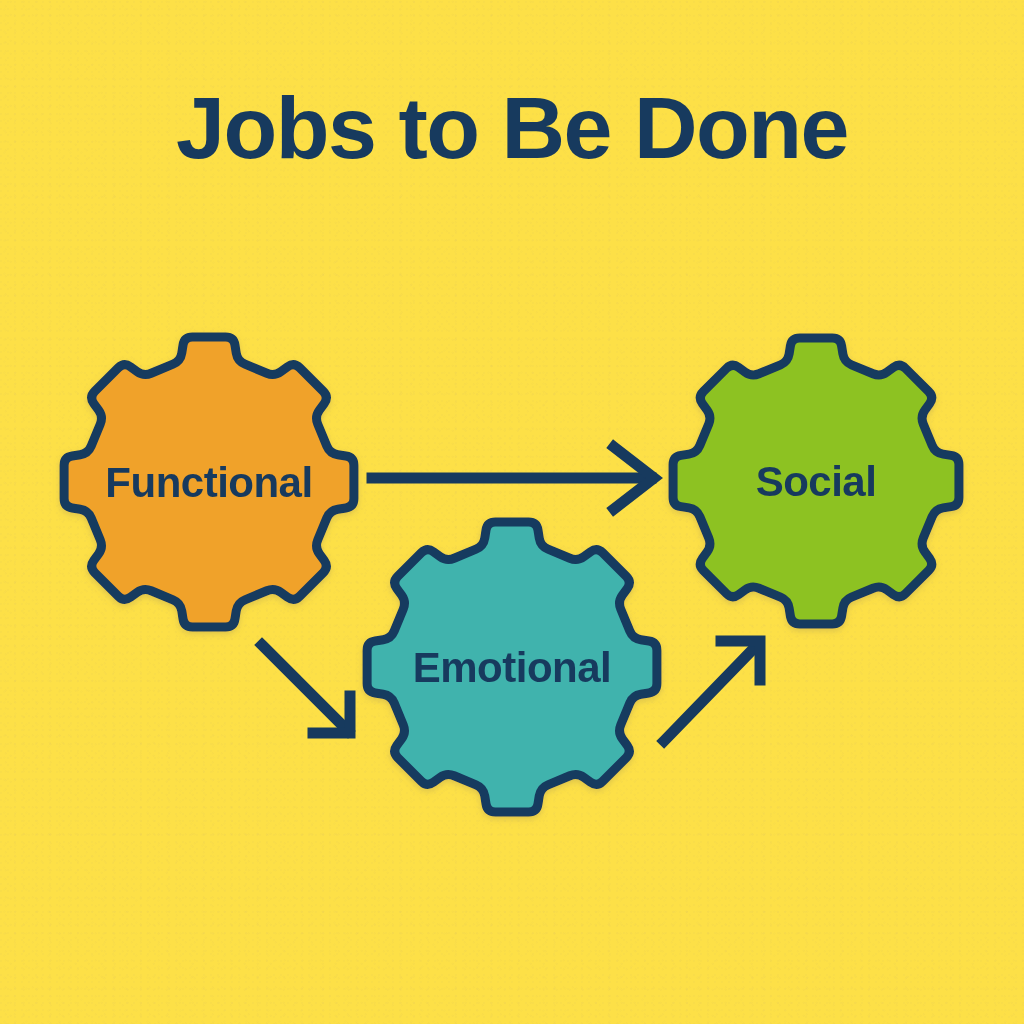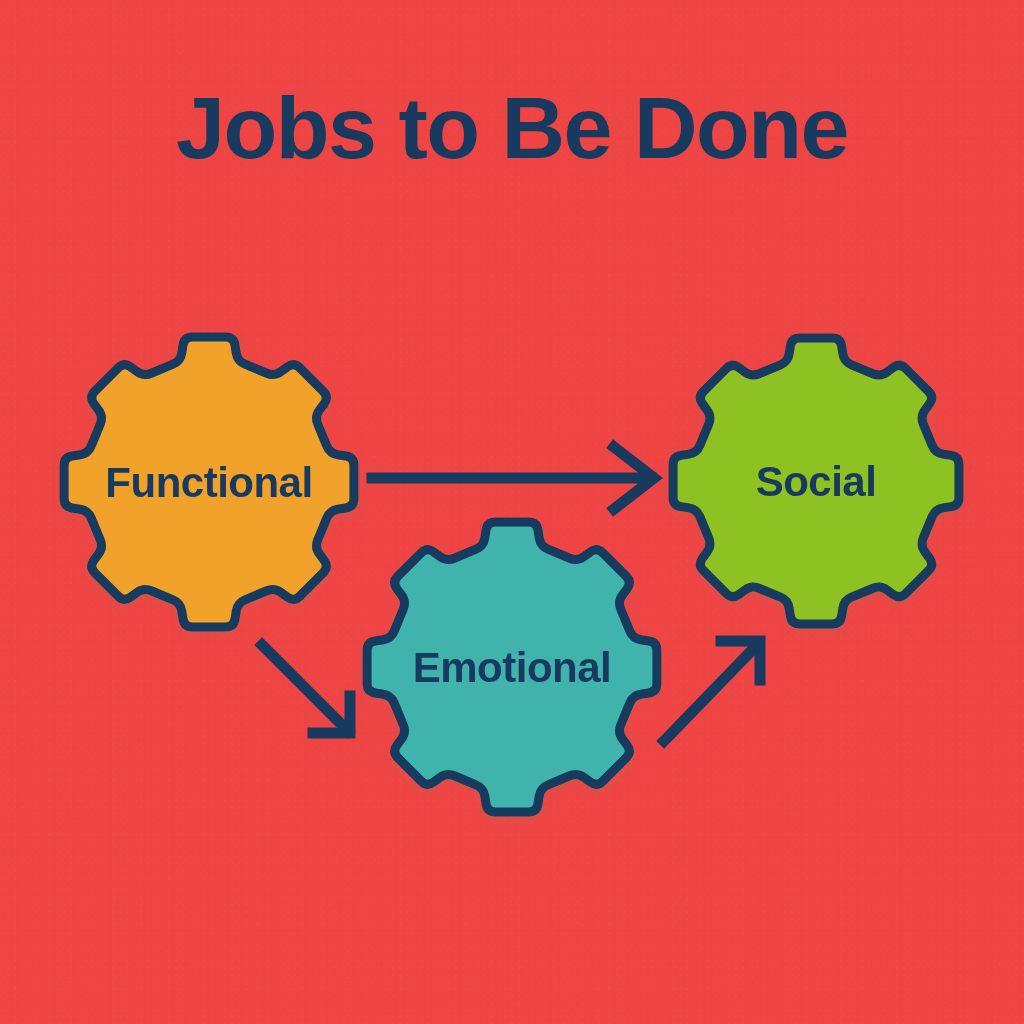--- a/index.html
+++ b/index.html
@@ -5,21 +5,21 @@
 <style>
   html, body {
     margin: 0;
     padding: 0;
     background: #ffffff;
   }
   #canvas {
     position: relative;
     width: 1024px;
     height: 1024px;
-    background: #ef4444;
+    background: #fde047;
     overflow: hidden;
     font-family: "Liberation Sans", "DejaVu Sans", sans-serif;
   }
   
   #grain {
     position: absolute;
     inset: 0;
     pointer-events: none;
     opacity: .55;
     background-image:

